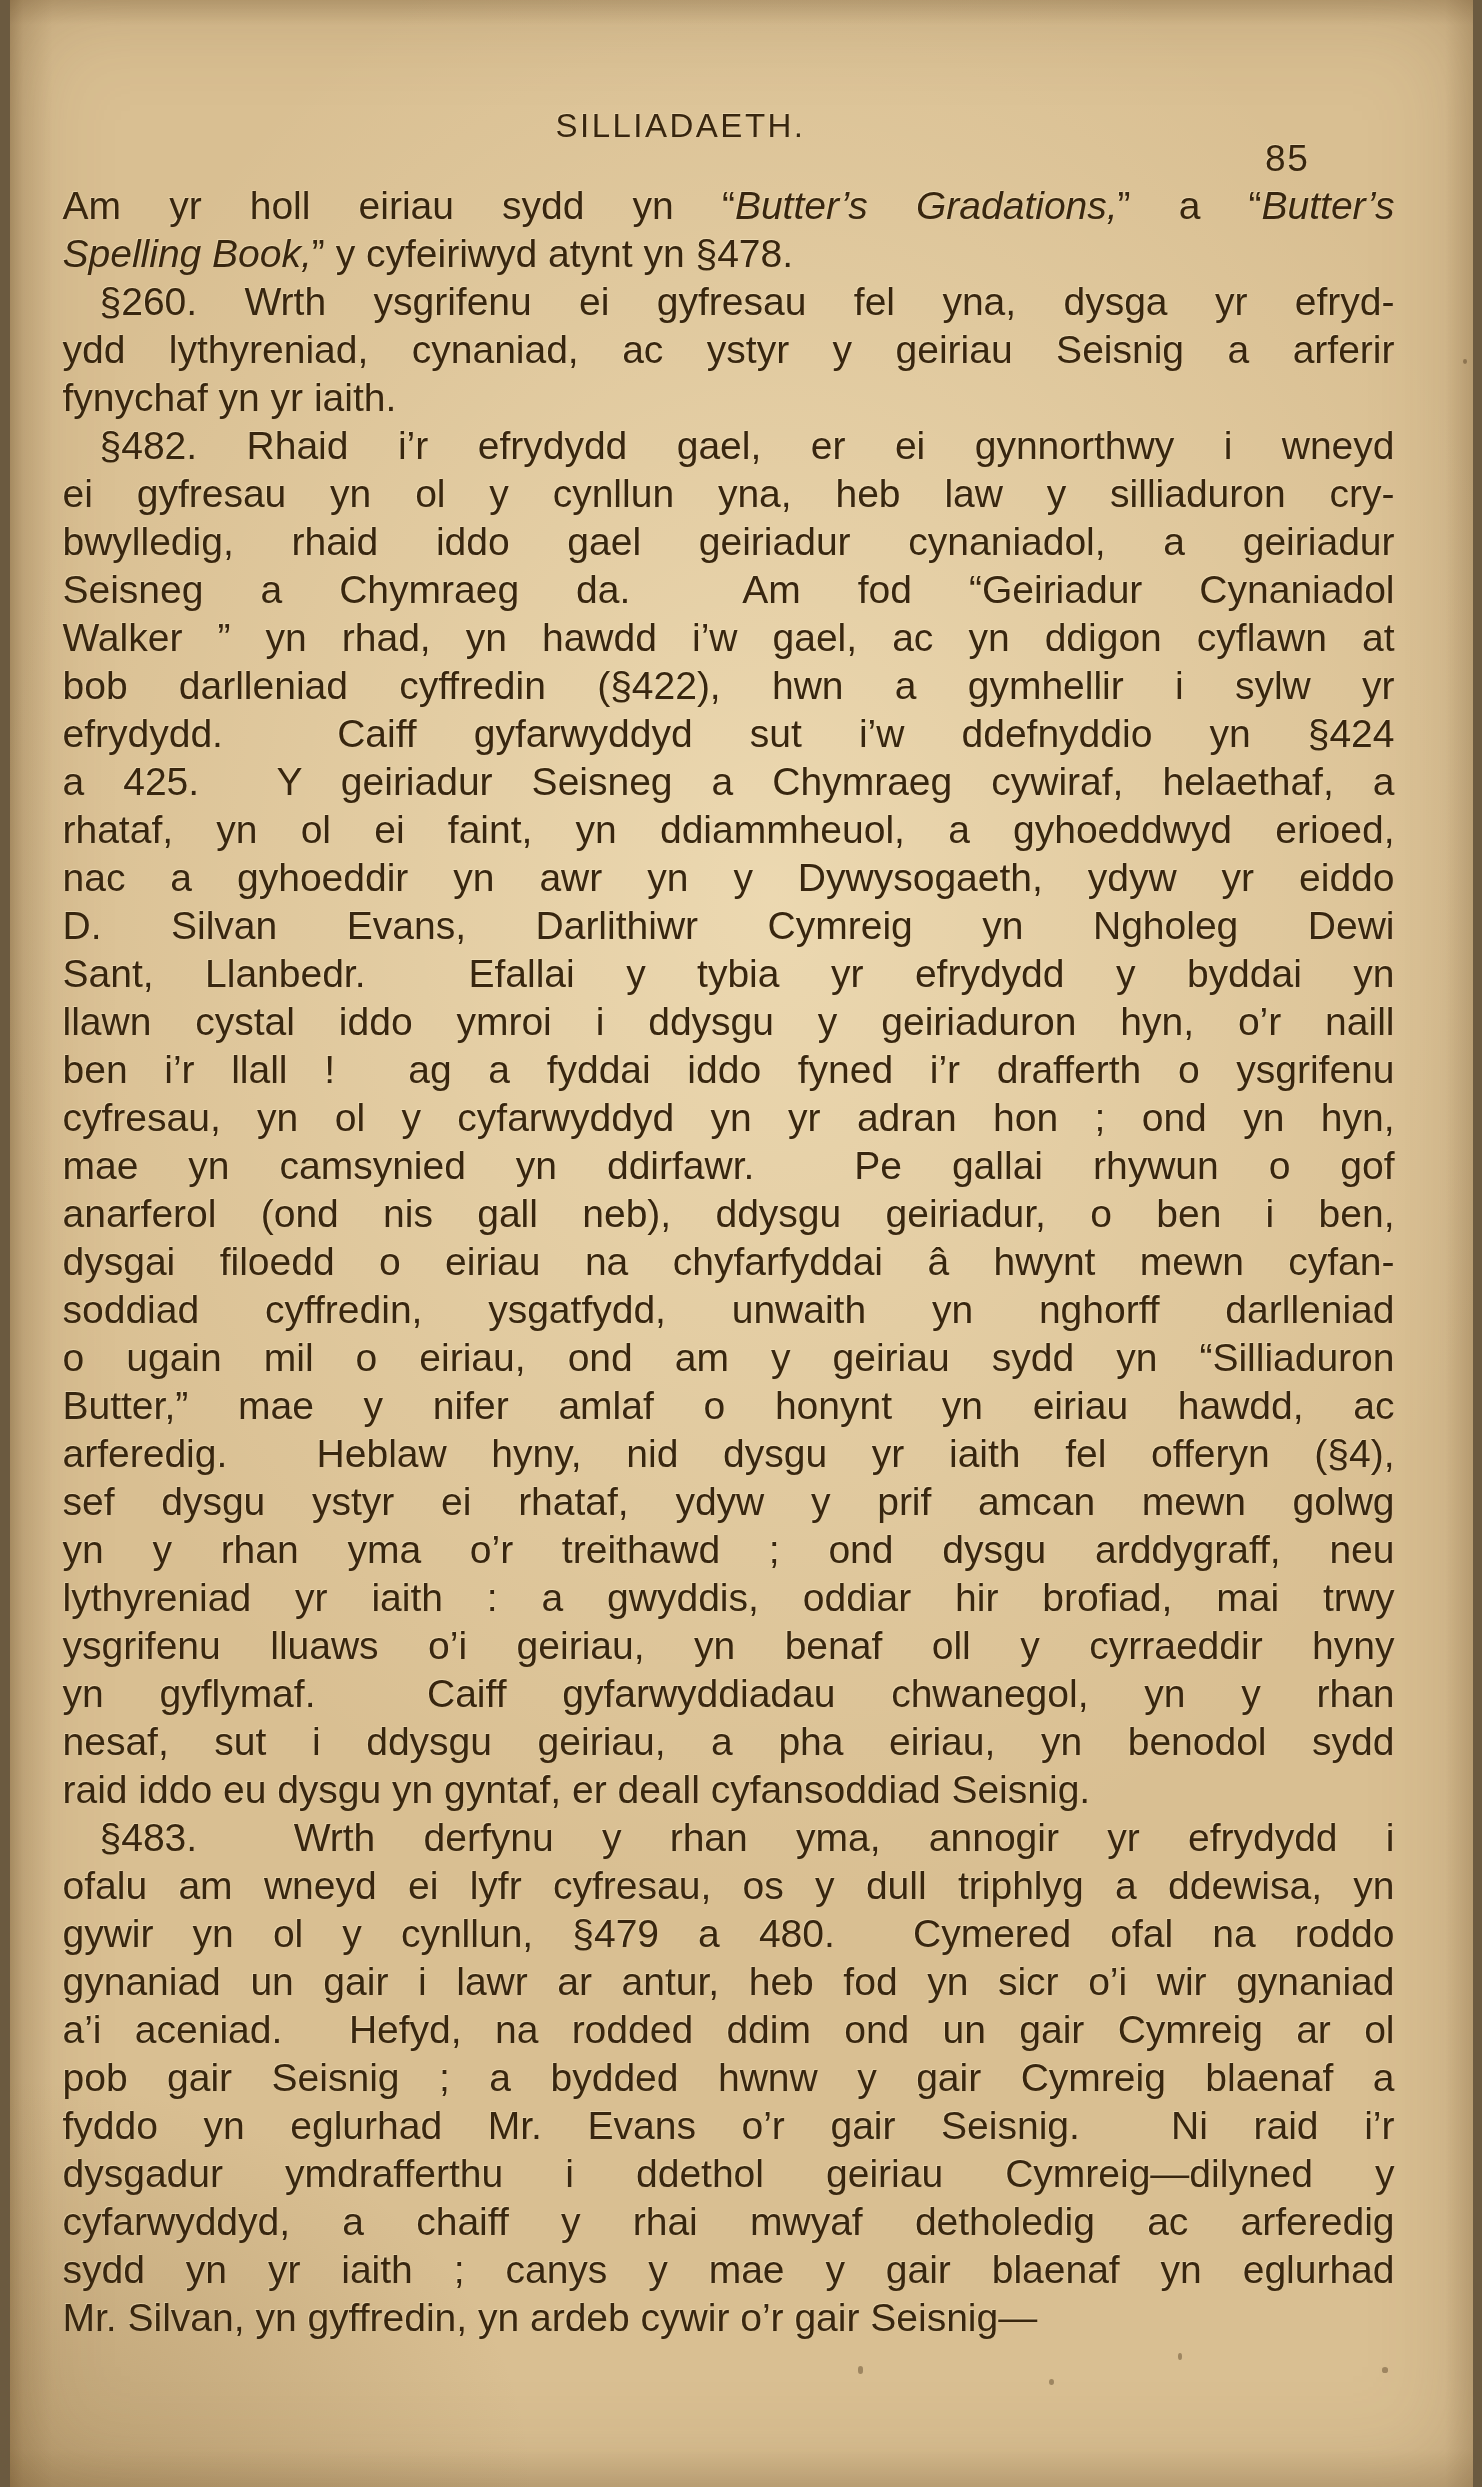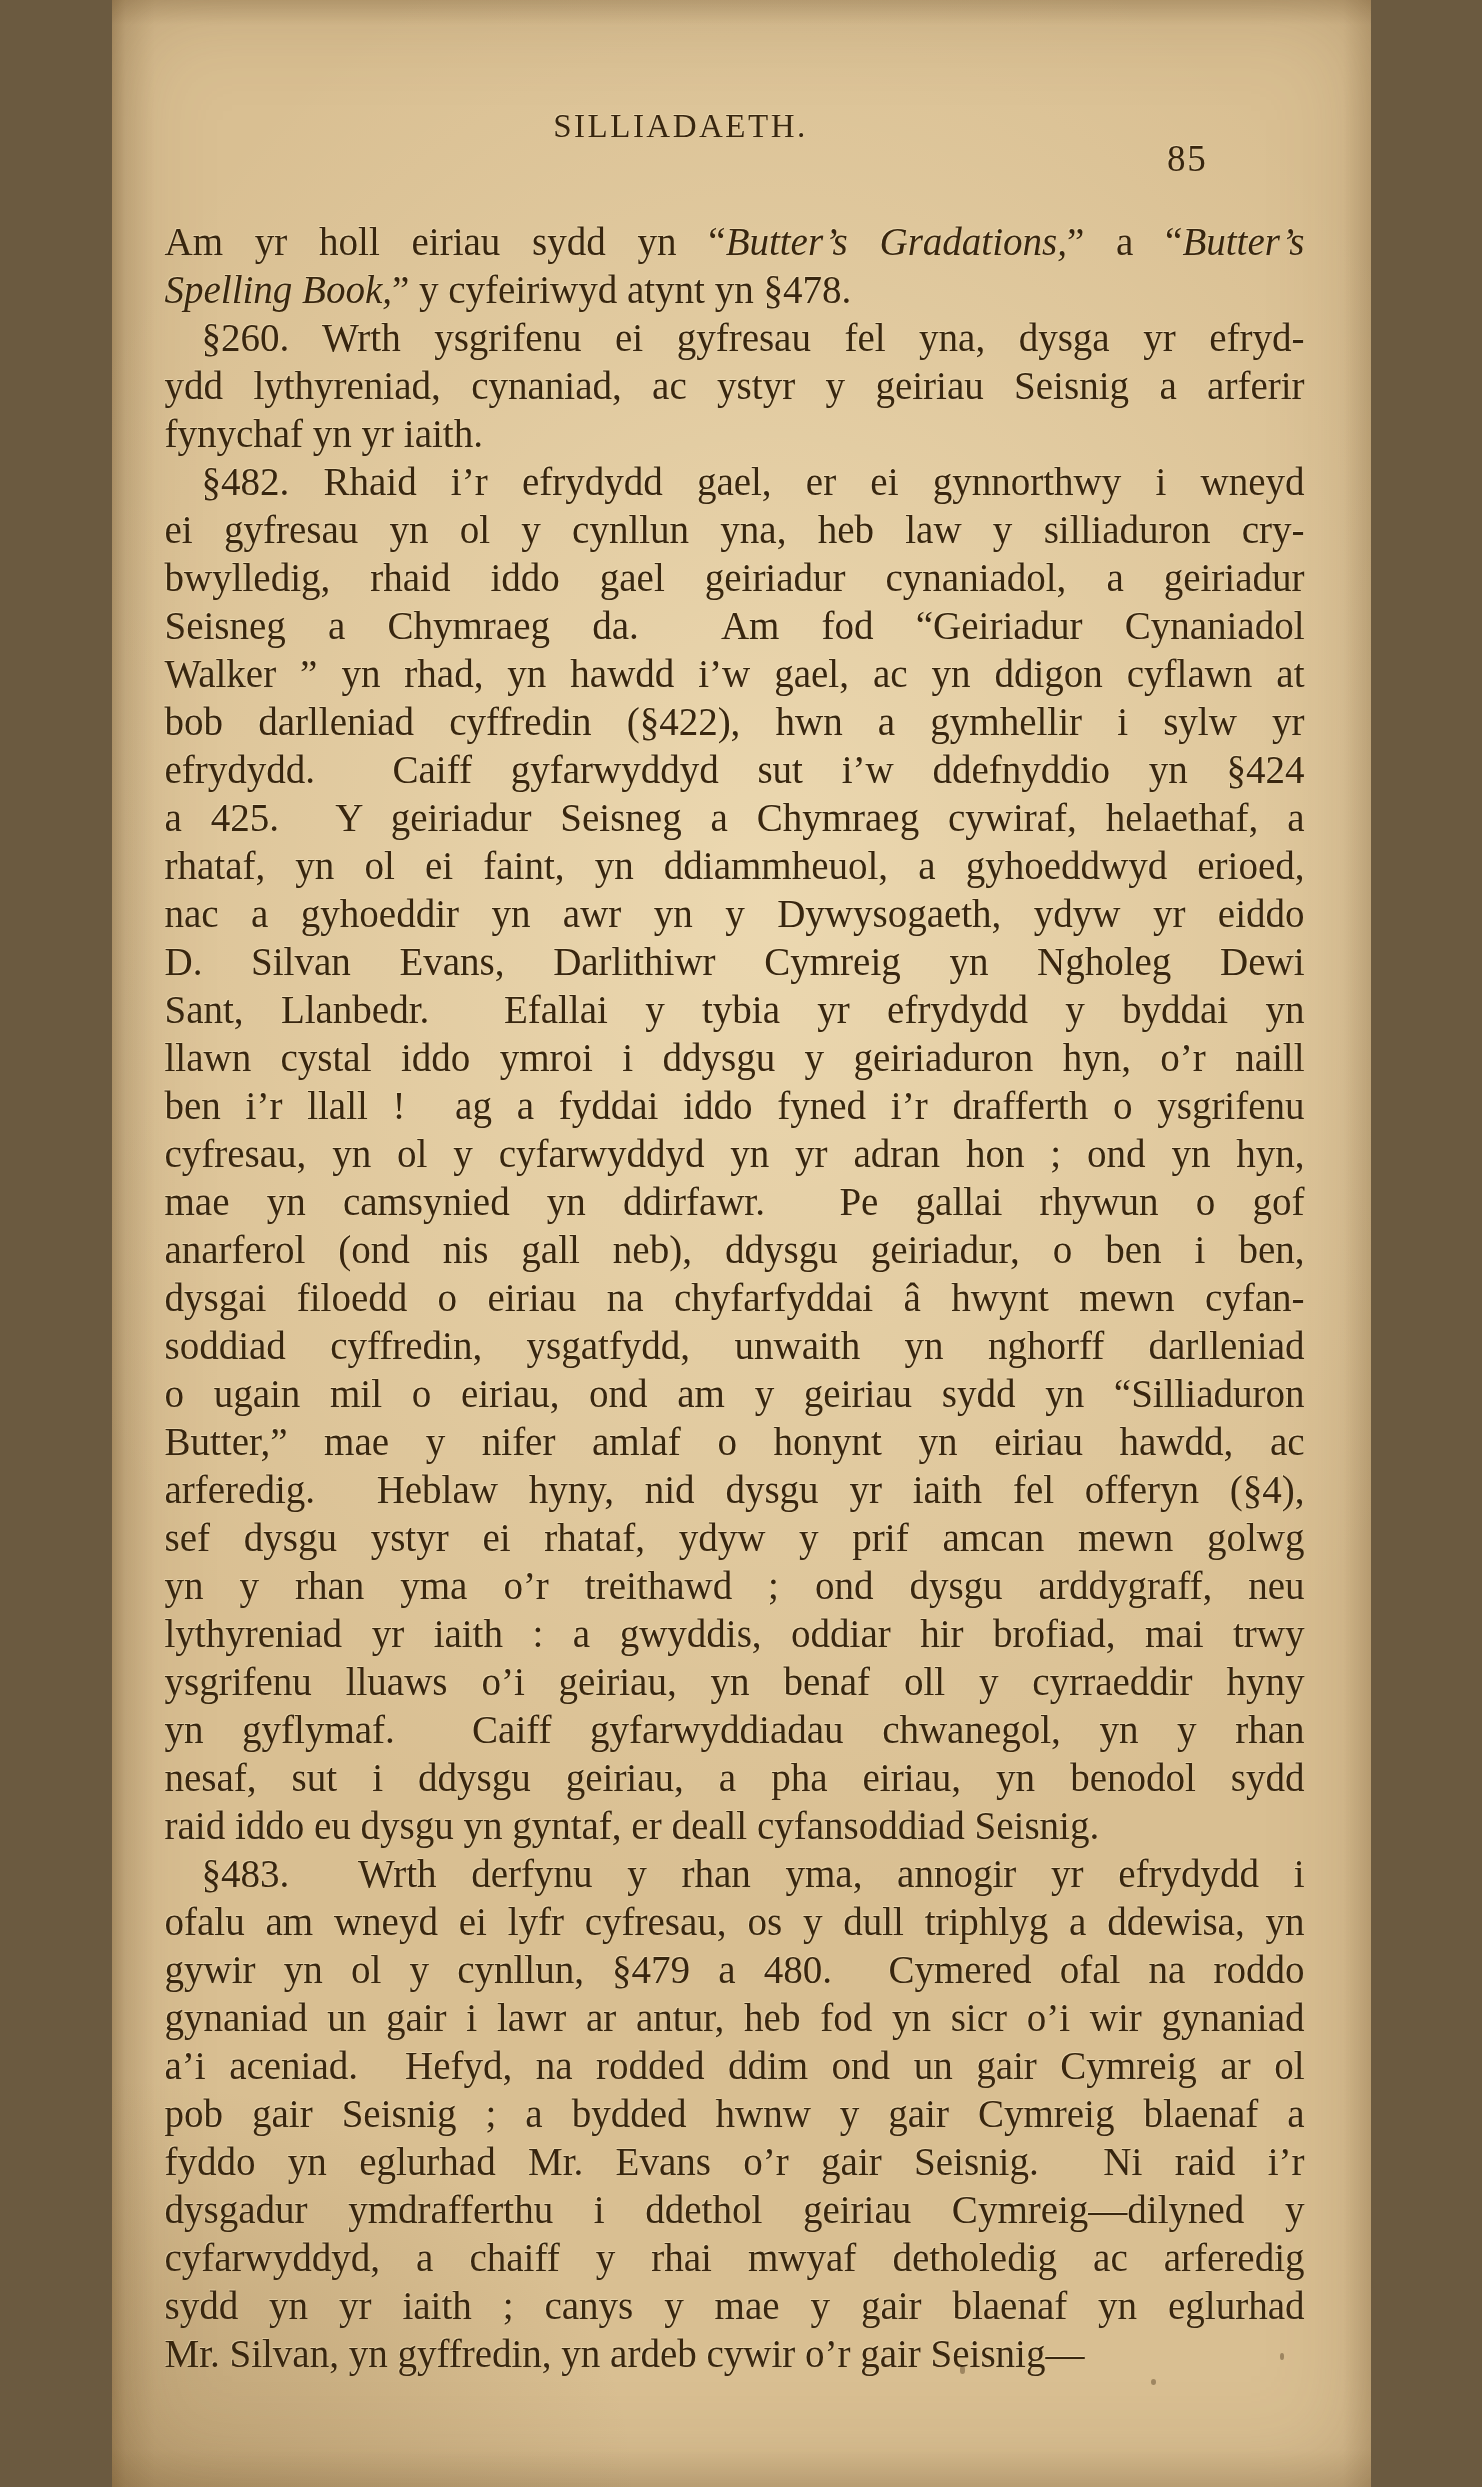--- a/index.html
+++ b/index.html
@@ -1,50 +1,49 @@
 <!DOCTYPE html>
 <html style="font-size:13.3px"><head>
 <meta charset="utf-8">
 <style>
   html,body{margin:0;padding:0;background:#6b5a40;}
   .page{
     position:relative;
-    width:1259px;height:2487px;
+    width:1463px;height:2487px;
     margin:0 auto;
     overflow:hidden;
     background-color:var(--paper,#d9bf92);
     background-image:
       radial-gradient(748px 582px at 0% 100%, rgba(120,90,45,0.30), rgba(120,90,45,0) 70%),
       radial-gradient(1081px 1414px at 52% 36%, rgba(255,242,208,0.50), rgba(255,242,208,0) 72%),
       linear-gradient(90deg, rgba(85,58,22,0.30) 0px, rgba(85,58,22,0.12) 13.3px, rgba(85,58,22,0) 43px),
       linear-gradient(270deg, rgba(85,58,22,0.16) 0px, rgba(85,58,22,0) 28px),
       linear-gradient(180deg, rgba(85,58,22,0.20) 0px, rgba(85,58,22,0) 25px),
       linear-gradient(0deg, rgba(85,58,22,0.14) 0px, rgba(85,58,22,0) 38px);
     box-shadow: inset 0 0 100px rgba(96,66,28,0.28);
-    font-family:Liberation Serif, serif;
+    font-family:Liberation Sans, sans-serif;
     color:var(--ink,#38260f);
   }
   .page-header{
     position:absolute;left:53px;right:70px;top:106px;height:53px;
   }
   .title{
     position:absolute;left:50%;top:0;margin:0;
     transform:translateX(calc(-50% - 52px));
     font-size:33px;font-weight:normal;letter-spacing:2.5px;line-height:40px;
     white-space:nowrap;
   }
   .page-num{
     position:absolute;right:93px;top:-3.3px;
     font-size:37px;line-height:40px;letter-spacing:1.7px;margin-top:36px;
   }
   .page-body{
-    position:absolute;left:53px;right:66px;top:182px;
+    position:absolute;left:53px;right:78px;top:182px;
     font-size:39px;line-height:48px;
     text-rendering:optimizeLegibility;
-    margin-top:36px;
   }
   .page-body, .page-header{
     text-shadow:-0.8px -0.8px 0 rgba(249,234,200,0.45);
   }
   .line{min-height:48px;}
   .line.jz{text-align:justify;text-align-last:justify;}
   .line.indent{text-indent:37px;}
   .seg{display:inline;}
   em.seg{font-style:italic;}
   .speck{

